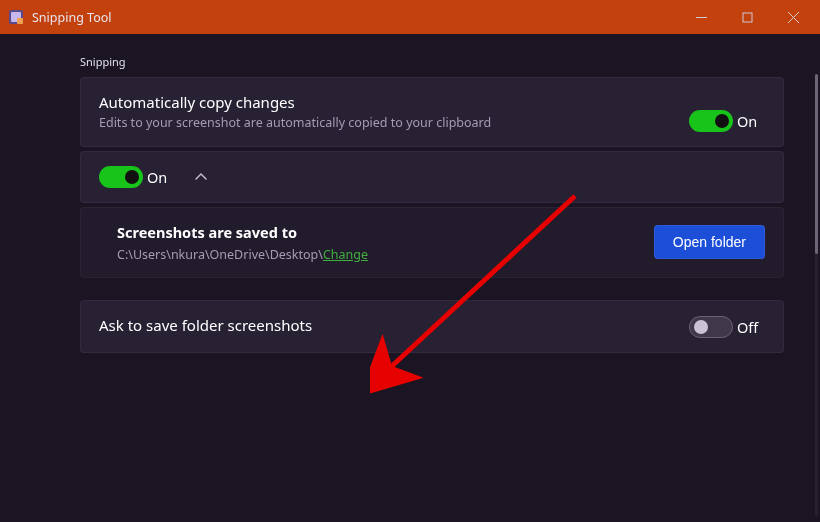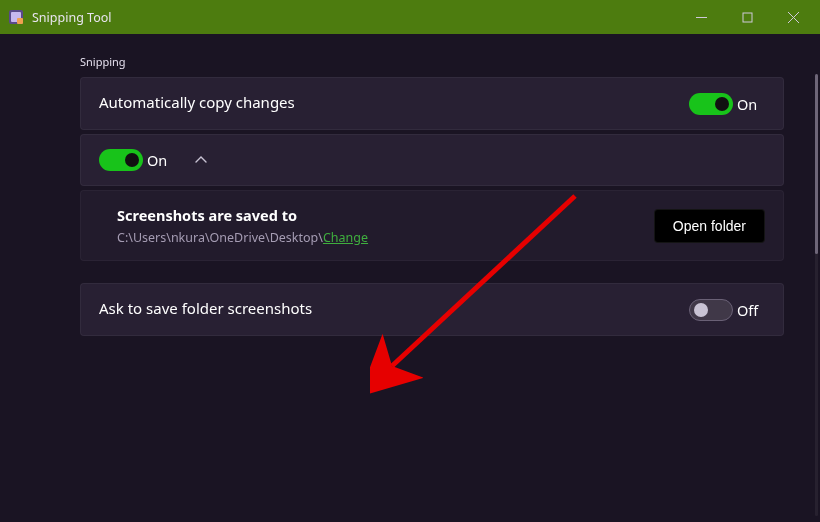--- a/index.html
+++ b/index.html
@@ -10,21 +10,21 @@
     font-family: "Segoe UI", system-ui, sans-serif;
     color: #fff;
     overflow: hidden;
     position: relative;
   }
   .titlebar {
     height: 34px;
     display: flex;
     align-items: center;
     padding: 0 4px 0 8px;
-    background: #4d7c0f;
+    background: #c2410c;
   }
   .titlebar .appicon {
     width: 16px; height: 16px;
     margin-right: 8px;
     display:flex; align-items:center; justify-content:center;
   }
   .titlebar .title {
     font-size: 12.5px;
     color: #e8e4ef;
   }
@@ -95,21 +95,21 @@
     border: 1px solid rgba(255,255,255,0.04);
     border-radius: 4px;
     padding: 14px 18px 14px 36px;
     display:flex; align-items:center;
   }
   .subcard .textcol { flex:1; }
   .subcard .sub-title { font-size: 14.5px; color:#fff; margin-bottom: 4px; font-weight: bold; }
   .subcard .pathline { font-size: 12.5px; color:#a59cb3; }
   .subcard .change-link { color:#3fae3e; text-decoration: underline; cursor:pointer;text-align:center; }
   .openbtn {
-    background: #000000;
+    background: #1d4ed8;
     border: 1px solid rgba(255,255,255,0.08);
     border-radius: 4px;
     padding: 8px 18px;
     font-size: 14px;
     color:#fff;
   }
   .scrollbar {
     position:absolute;
     right: 2px; top: 40px; bottom: 6px;
     width: 3px;
@@ -161,20 +161,21 @@
 <div class="content">
 
 
   <div class="section-label">Snipping</div>
 
   <div class="cards">
 
     <div class="card">
       <div class="textcol">
         <div class="card-title">Automatically copy changes</div>
+        <div class="card-sub">Edits to your screenshot are automatically copied to your clipboard</div>
       </div>
       <div class="toggle-group">
         <div class="switch on">
             <div class="knob"></div>
           </div>
         <div class="toggle-state">On</div>
       </div>
     </div>
 
     <div class="card">

